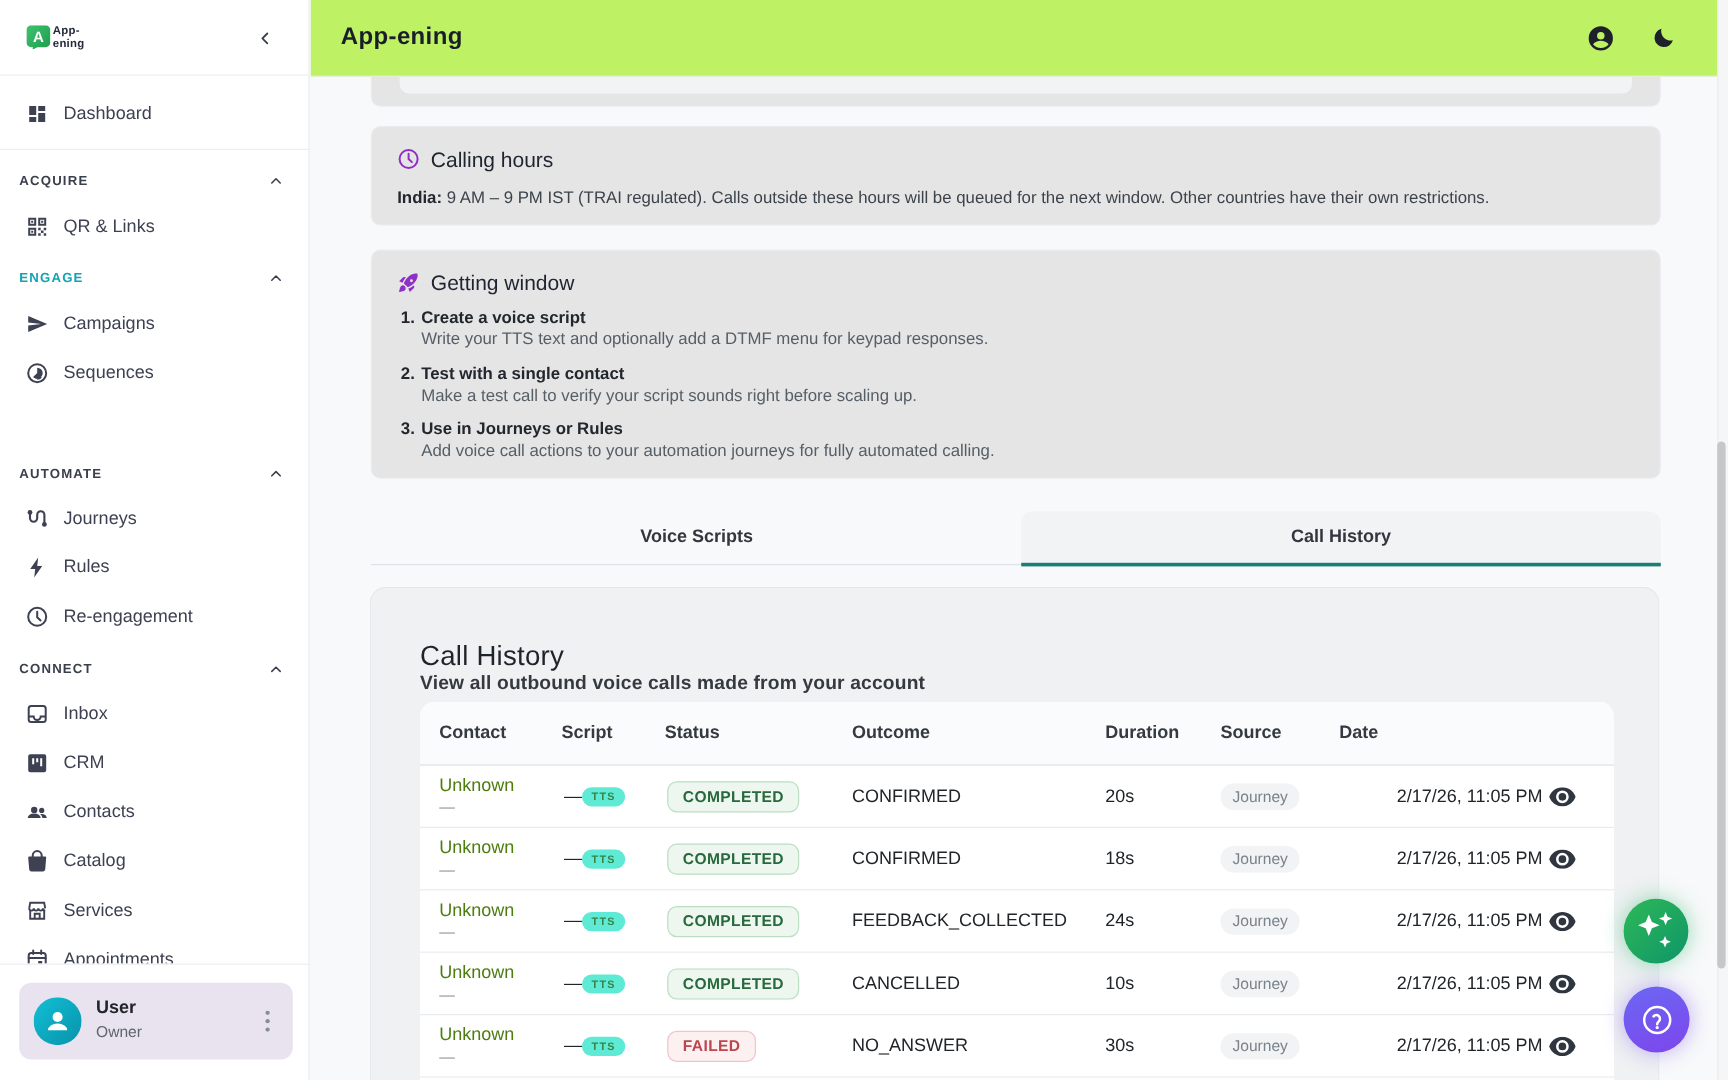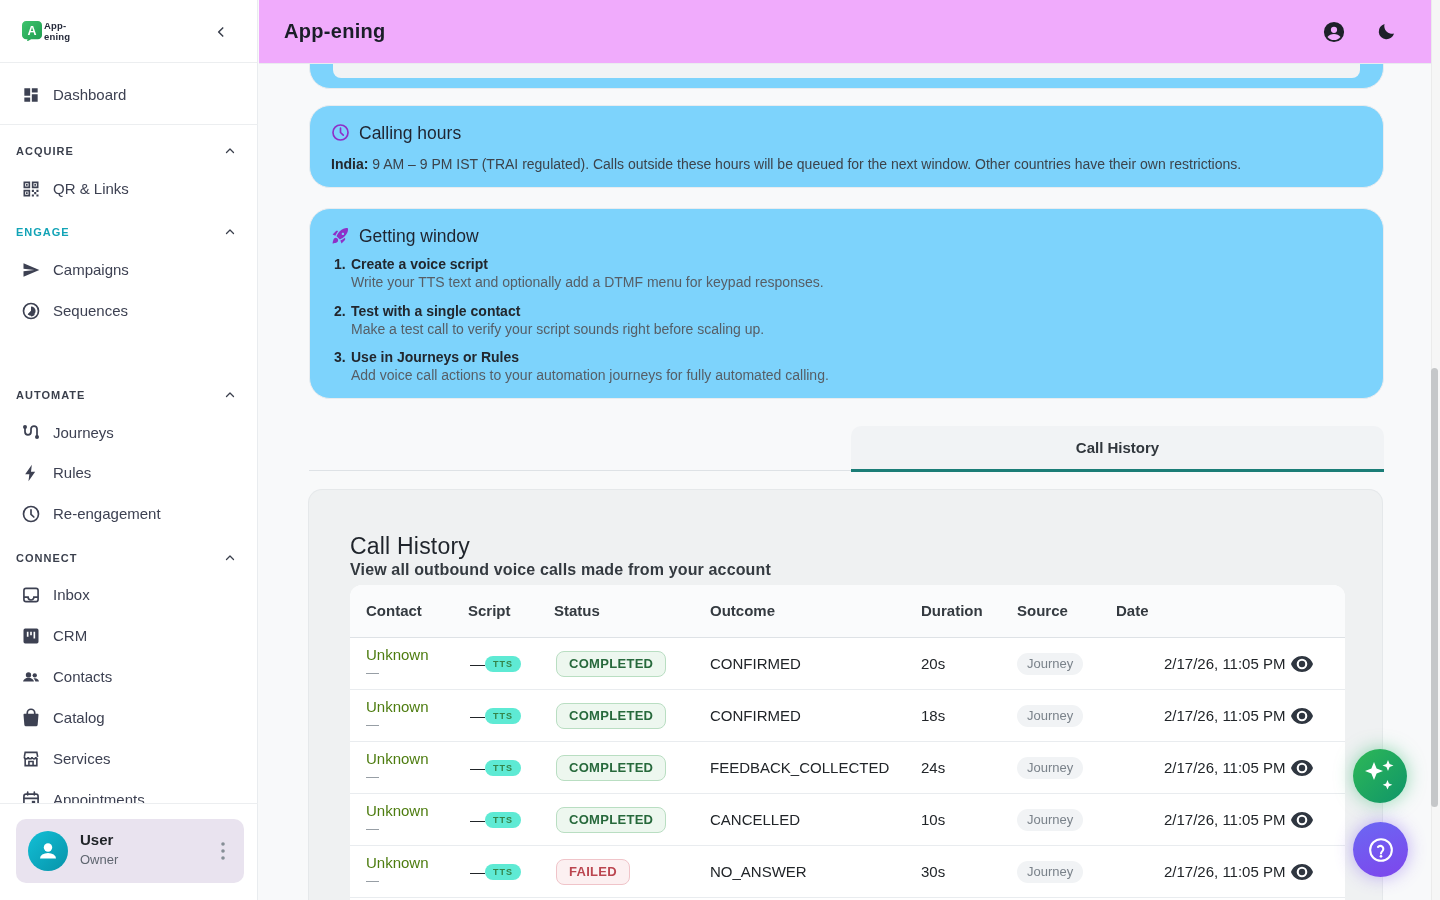--- a/index.html
+++ b/index.html
@@ -13,24 +13,24 @@
 #logo-txt { position:absolute; left:44px; top:21px; font-size:9.5px; line-height:10.5px; font-weight:700; color:#252a3a; letter-spacing:0.2px; }
 #collapse { position:absolute; left:214px; top:25px; }
 .navitem { position:absolute; left:8px; width:242px; height:40px; border-radius:8px; }
 .navitem .ni-ic { position:absolute; left:13px; top:10px; width:20px; height:20px; }
 .navitem .ni-tx { position:absolute; left:45px; top:0; line-height:40px; font-size:15px; font-weight:500; color:#3d4152; }
 .sechead { position:absolute; left:16px; width:226px; height:20px; font-size:11px; font-weight:700; letter-spacing:1px; color:#3a3f4c; line-height:20px; }
 .sechead svg { position:absolute; right:6px; top:4px; }
 .divider { position:absolute; left:0; width:258px; border-top:1px solid #eceef0; }
 #useritem { position:absolute; left:16px; top:819px; width:228px; height:64px; background:#e9e3ef; border-radius:10px; }
 
-#topbar { position:absolute; left:259px; top:0; width:1181px; height:64px; background:#f0abfc; border-bottom:1px solid #e9ecef; z-index:10; }
+#topbar { position:absolute; left:259px; top:0; width:1181px; height:64px; background:#bef264; border-bottom:1px solid #e9ecef; z-index:10; }
 #tb-title { position:absolute; left:25px; top:0; line-height:63px; font-size:20px; letter-spacing:0.3px; font-weight:700; color:#1a1e28; }
 
-.card { position:absolute; background:#7dd3fc; border:1px solid #e9ecef; border-radius:21px; }
+.card { position:absolute; background:#e5e5e5; border:1px solid #e9ecef; border-radius:8px; }
 #cutcard { left:309px; top:20px; width:1075px; height:69px; }
 #cutcard .inner { position:absolute; left:23px; right:23px; top:5px; height:52px; background:#f1f3f5; border-radius:8px; }
 #hours { left:309px; top:105px; width:1075px; height:83px; }
 #getting { left:309px; top:208px; width:1075px; height:191px; }
 .cardtitle { position:absolute; font-size:17.5px; font-weight:500; color:#1f2430; }
 #tabs { position:absolute; left:309px; top:426px; width:1075px; height:45px; border-bottom:1px solid #dee2e6; }
 .tab { position:absolute; top:0; width:537px; height:44px; text-align:center; line-height:44px; font-size:15px; font-weight:600; color:#31373d; }
 #tab2 { left:542px; width:533px; background:#f1f3f5; border-radius:10px 10px 0 0; }
 #tab2:after { content:""; position:absolute; left:0; right:0; bottom:-2px; height:3px; background:#1b7d77; }
 #bigcard { position:absolute; left:308px; top:489px; width:1075px; height:411px; background:#eff1f2; border:1px solid #e5e8ea; border-bottom:none; border-radius:14px 14px 0 0; }
@@ -242,20 +242,21 @@
   <div class="abs" style="left:41px;top:65px;font-size:14px;color:#565e66">Write your TTS text and optionally add a DTMF menu for keypad responses.</div>
   <div class="abs" style="left:24px;top:94px;font-size:14px;font-weight:700;color:#22272e">2.</div>
   <div class="abs" style="left:41px;top:94px;font-size:14px;font-weight:700;color:#22272e">Test with a single contact</div>
   <div class="abs" style="left:41px;top:112px;font-size:14px;color:#565e66">Make a test call to verify your script sounds right before scaling up.</div>
   <div class="abs" style="left:24px;top:140px;font-size:14px;font-weight:700;color:#22272e">3.</div>
   <div class="abs" style="left:41px;top:140px;font-size:14px;font-weight:700;color:#22272e">Use in Journeys or Rules</div>
   <div class="abs" style="left:41px;top:158px;font-size:14px;color:#565e66">Add voice call actions to your automation journeys for fully automated calling.</div>
 </div>
 
 <div id="tabs">
+  <div class="tab" style="left:0;text-indent:6px">Voice Scripts</div>
   <div class="tab" id="tab2">Call History</div>
 </div>
 
 <div id="bigcard">
   <div id="ch-h2">Call History</div>
   <div id="ch-sub">View all outbound voice calls made from your account</div>
   <div id="table">
     <div id="thead">
       <div class="th" style="left:16px">Contact</div>
       <div class="th" style="left:118px">Script</div>

